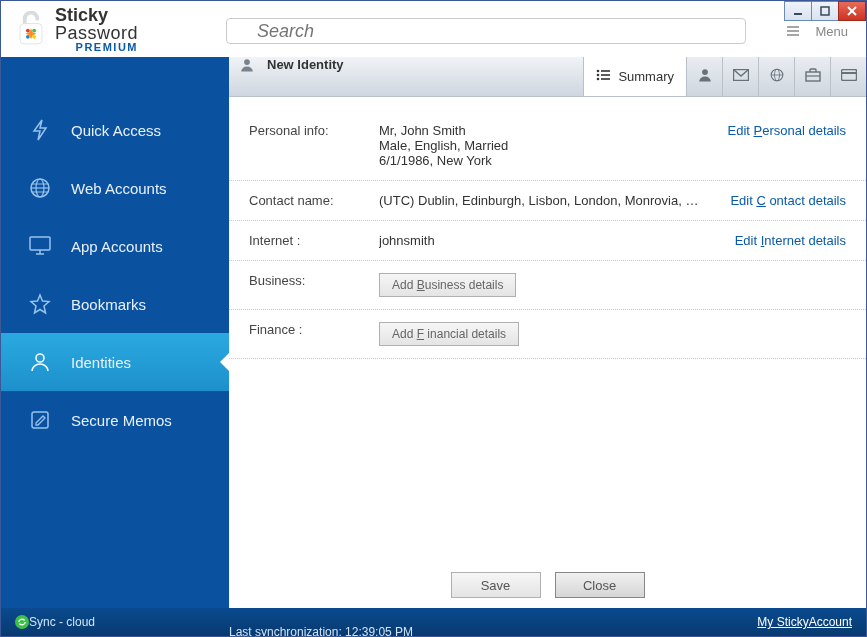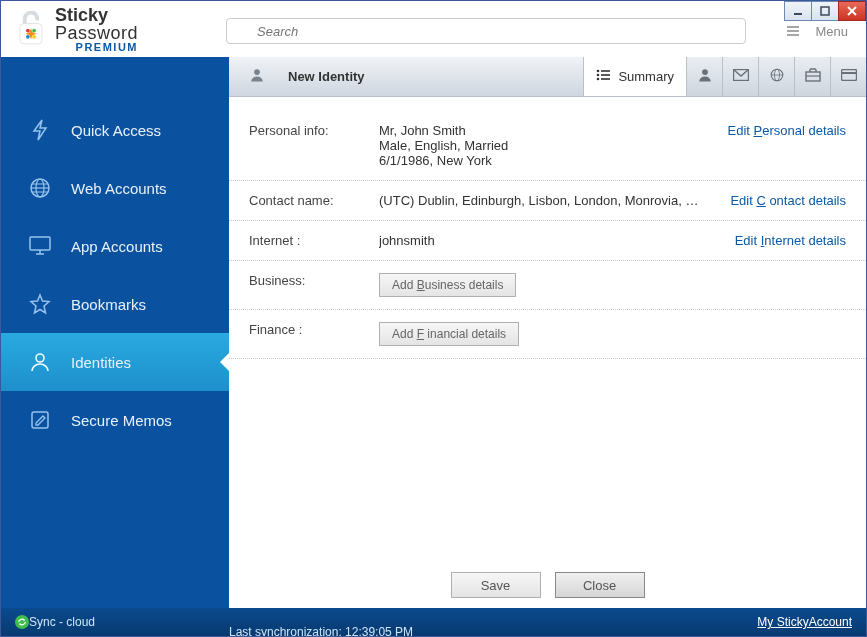--- a/index.html
+++ b/index.html
@@ -14,21 +14,21 @@
 
 .topbar { height: 56px; display: flex; align-items: center; padding: 0 10px 0 0; background: #fff; }
 .logo-area { width: 225px; height: 56px; background: #fff; display: flex; align-items: center; padding-left: 12px; }
 .logo-icon { width: 36px; height: 36px; margin-right: 6px; }
 .logo-text { line-height: 1; }
 .logo-text .l1 { font-size: 18px; color: #333; font-weight: 600; }
 .logo-text .l2 { font-size: 18px; color: #333; font-weight: 400; letter-spacing: 0.5px; }
 .logo-text .l3 { font-size: 11px; color: #0b5aa8; font-weight: 700; letter-spacing: 1.5px; text-align: right; }
 
 .search-wrap { flex: 1; padding-top: 4px; }
-.search { width: 100%; height: 26px; border: 1px solid #ccc; border-radius: 4px; padding: 0 8px 0 30px; font-size: 13px; font-style: italic; color: #aaa; background: #fff; position: relative; }
+.search { width: 100%; height: 26px; border: 1px solid #ccc; border-radius: 4px; padding: 0 8px 0 30px; font-size: 18px; font-style: italic; color: #aaa; background: #fff; position: relative; }
 .search-box { position: relative; width: 520px; }
 .search-icon { position: absolute; left: 8px; top: 5px; color: #bbb; pointer-events: none; }
 
 .menu-btn { margin-left: auto; margin-right: 8px; padding-top: 4px; color: #888; font-size: 13px; display: flex; align-items: center; gap: 16px; cursor: pointer; }
 .menu-lines { display: inline-block; }
 
 
 .main { display: flex; height: calc(100% - 56px - 28px); }
 
 
@@ -36,21 +36,21 @@
 .nav-item { display: flex; align-items: center; height: 58px; padding-left: 26px; font-size: 15px; color: #e8f0fa; cursor: pointer; position: relative; }
 .nav-item .nicon { width: 26px; height: 26px; margin-right: 18px; display: flex; align-items: center; justify-content: center; opacity: 0.95; }
 .nav-item.active { background: linear-gradient(#2aa9e0, #1d90cc); }
 .nav-item.active::after { content: ""; position: absolute; right: -1px; top: 50%; transform: translateY(-50%); border: 10px solid transparent; border-right-color: #fff; }
 
 
 .content { flex: 1; background: #fff; display: flex; flex-direction: column; min-width: 0; }
 
 
 .tabheader { height: 40px; background: linear-gradient(#f0f3f7, #cfd6df); border-bottom: 1px solid #b9c0c9; display: flex; align-items: stretch; }
-.tabtitle { display: flex; align-items: center; padding-left: 20px; flex: 1; color: #333; font-weight: 600; gap: 23px; }
+.tabtitle { display: flex; padding-left: 10px; flex: 1; color: #333; font-weight: 600; gap: 12px; }
 .tabtitle .picon { color: #7a828c; }
 .tabs { display: flex; align-items: stretch; }
 .tab { width: 36px; border-left: 1px solid #b9c0c9; display: flex; align-items: center; justify-content: center; background: linear-gradient(#e9edf2, #cfd6df); cursor: pointer; color: #6a7078; }
 .tab.summary { width: auto; padding: 0 12px; background: #fff; color: #333; font-size: 13px; gap: 8px; border-top: none; }
 .tab.summary .licon { color: #333; }
 
 
 .details { flex: 1; padding: 14px 0 0 0; overflow: hidden; position: relative; }
 .row { display: flex; padding: 12px 20px; border-bottom: 1px dotted #c8c8c8; }
 .row:last-of-type { border-bottom: none; }

